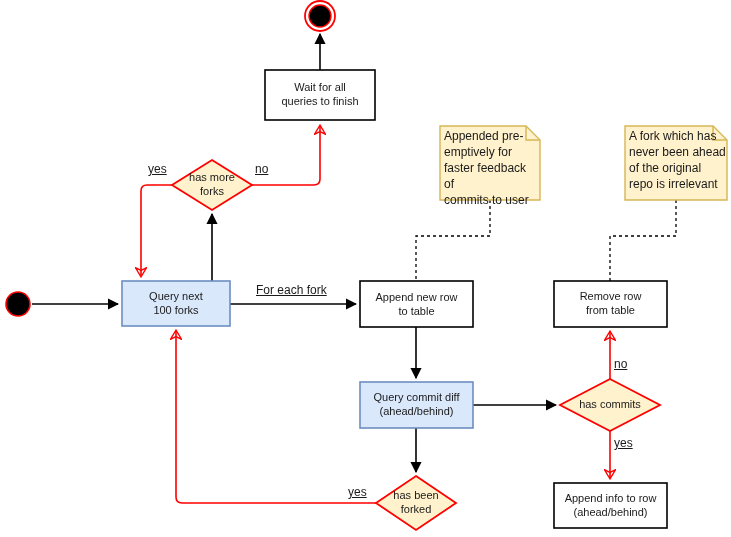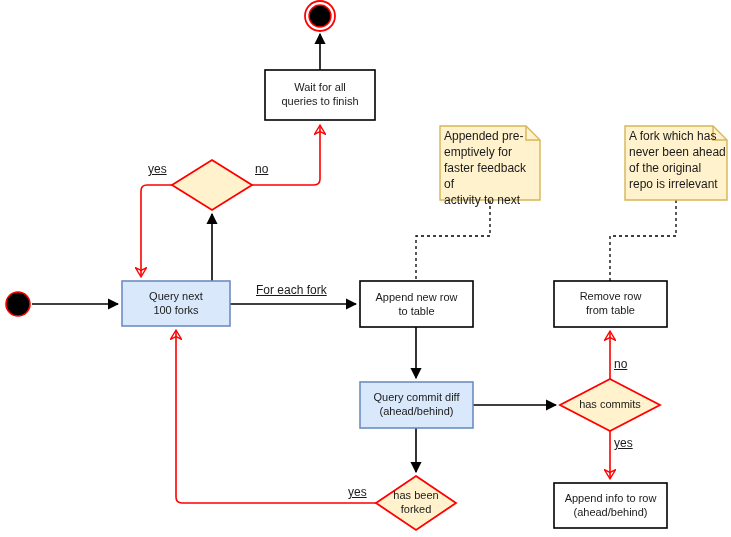--- a/index.html
+++ b/index.html
@@ -160,20 +160,22 @@
     <path d="M 625 126 L 713 126 L 727 140 L 727 200 L 625 200 Z" fill="#fff2cc" stroke="#d6b656" stroke-width="1.4"></path>
     <path d="M 713 126 L 713 140 L 727 140" fill="none" stroke="#d6b656" stroke-width="1.4"></path>
   </svg>
 
   <div class="node-label" style="left:265px; top:70px; width:110px; height:50px;">Wait for all
 queries to finish</div>
 
   <div class="node-label" style="left:122px; top:281px; width:108px; height:45px;">Query next
 100 forks</div>
 
+  <div class="node-label" style="left:172px; top:160px; width:80px; height:50px;">has more
+forks</div>
 
   <div class="node-label" style="left:360px; top:290px; width:113px; height:29px;">Append new row
 to table</div>
 
   <div class="node-label" style="left:360px; top:382px; width:113px; height:46px;">Query commit diff
 (ahead/behind)</div>
 
   <div class="node-label" style="left:376px; top:476px; width:80px; height:54px;">has been
 forked</div>
 
@@ -193,20 +195,20 @@
 
   <div class="edge-label" style="left:348px; top:486px;">yes</div>
 
   <div class="edge-label" style="left:614px; top:358px;">no</div>
 
   <div class="edge-label" style="left:614px; top:437px;">yes</div>
 
   <div class="note-label" style="left:444px; top:129px; width:94px;">Appended pre-
 emptively for
 faster feedback of
-activity to next</div>
+commits to user</div>
 
   <div class="note-label" style="left:629px; top:129px; width:100px;">A fork which has
 never been ahead
 of the original
 repo is irrelevant</div>
 
 </div>
 
 </body></html>

